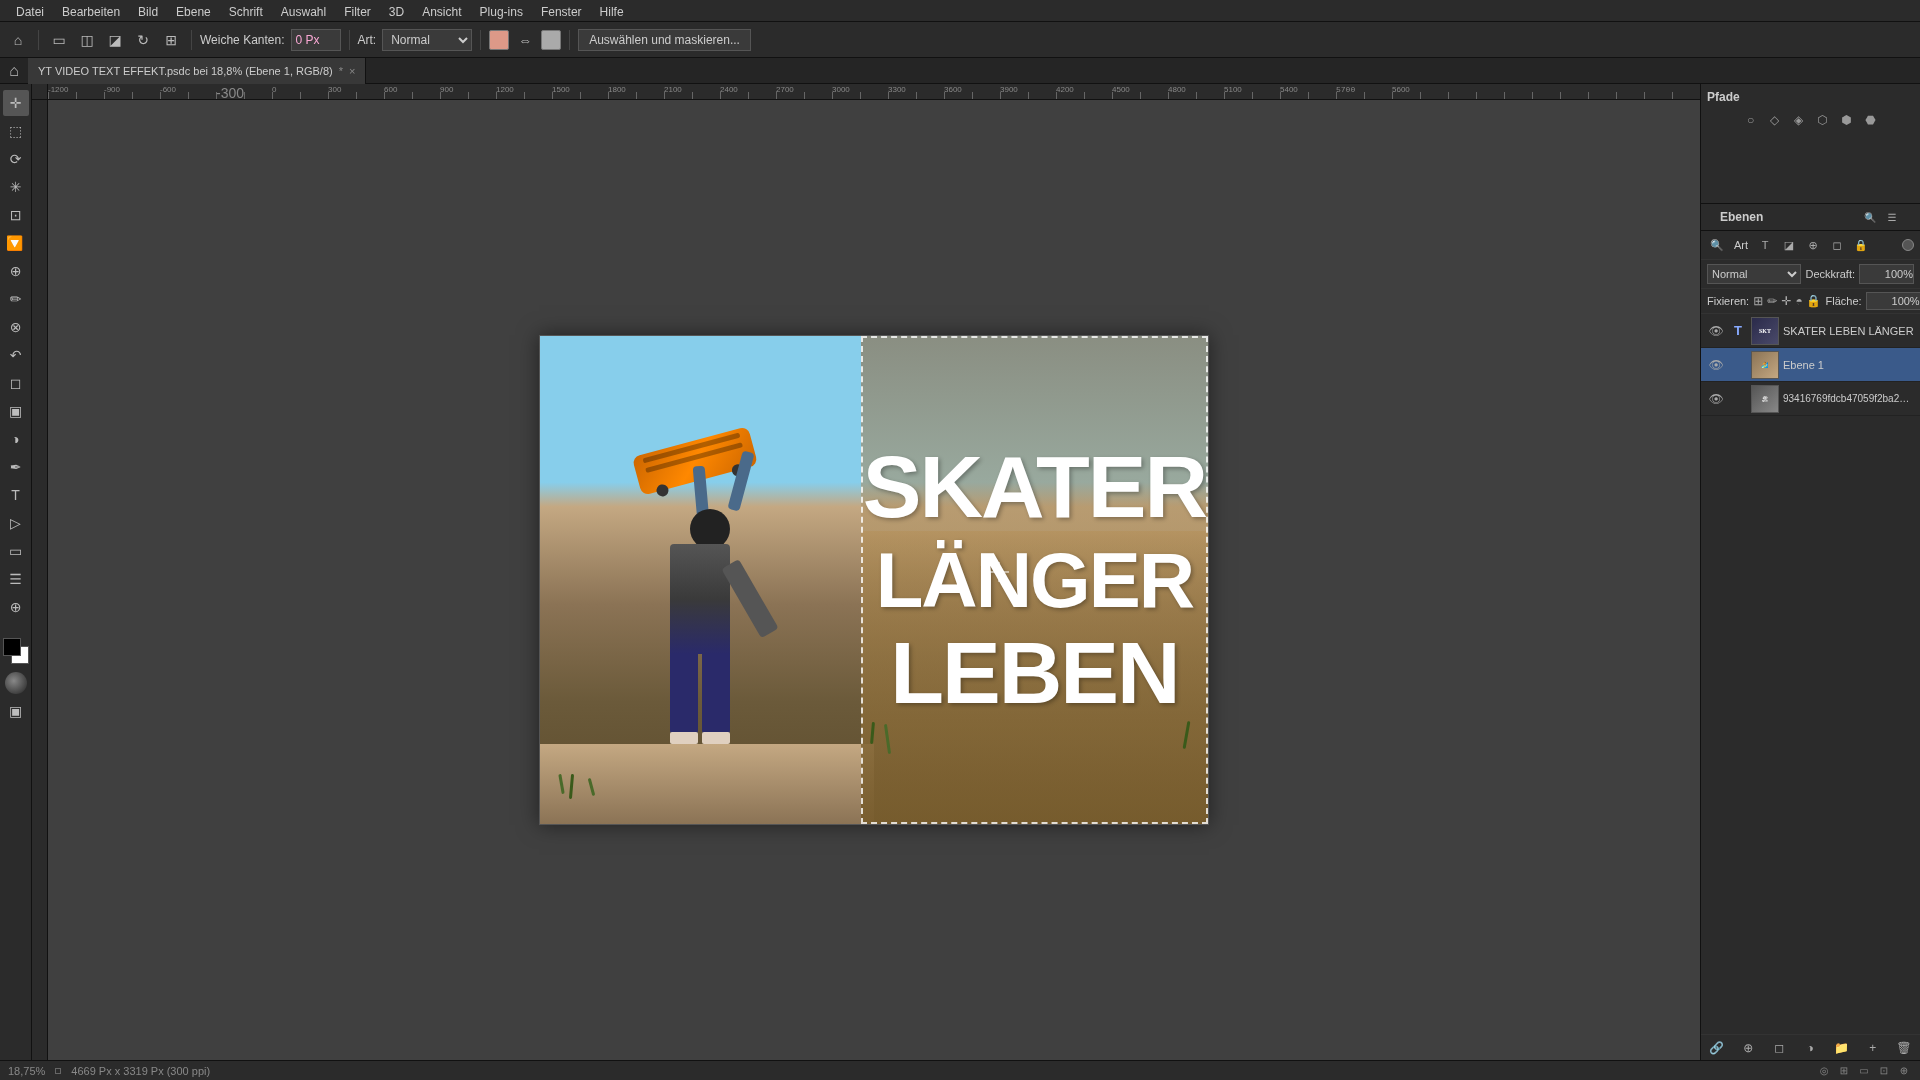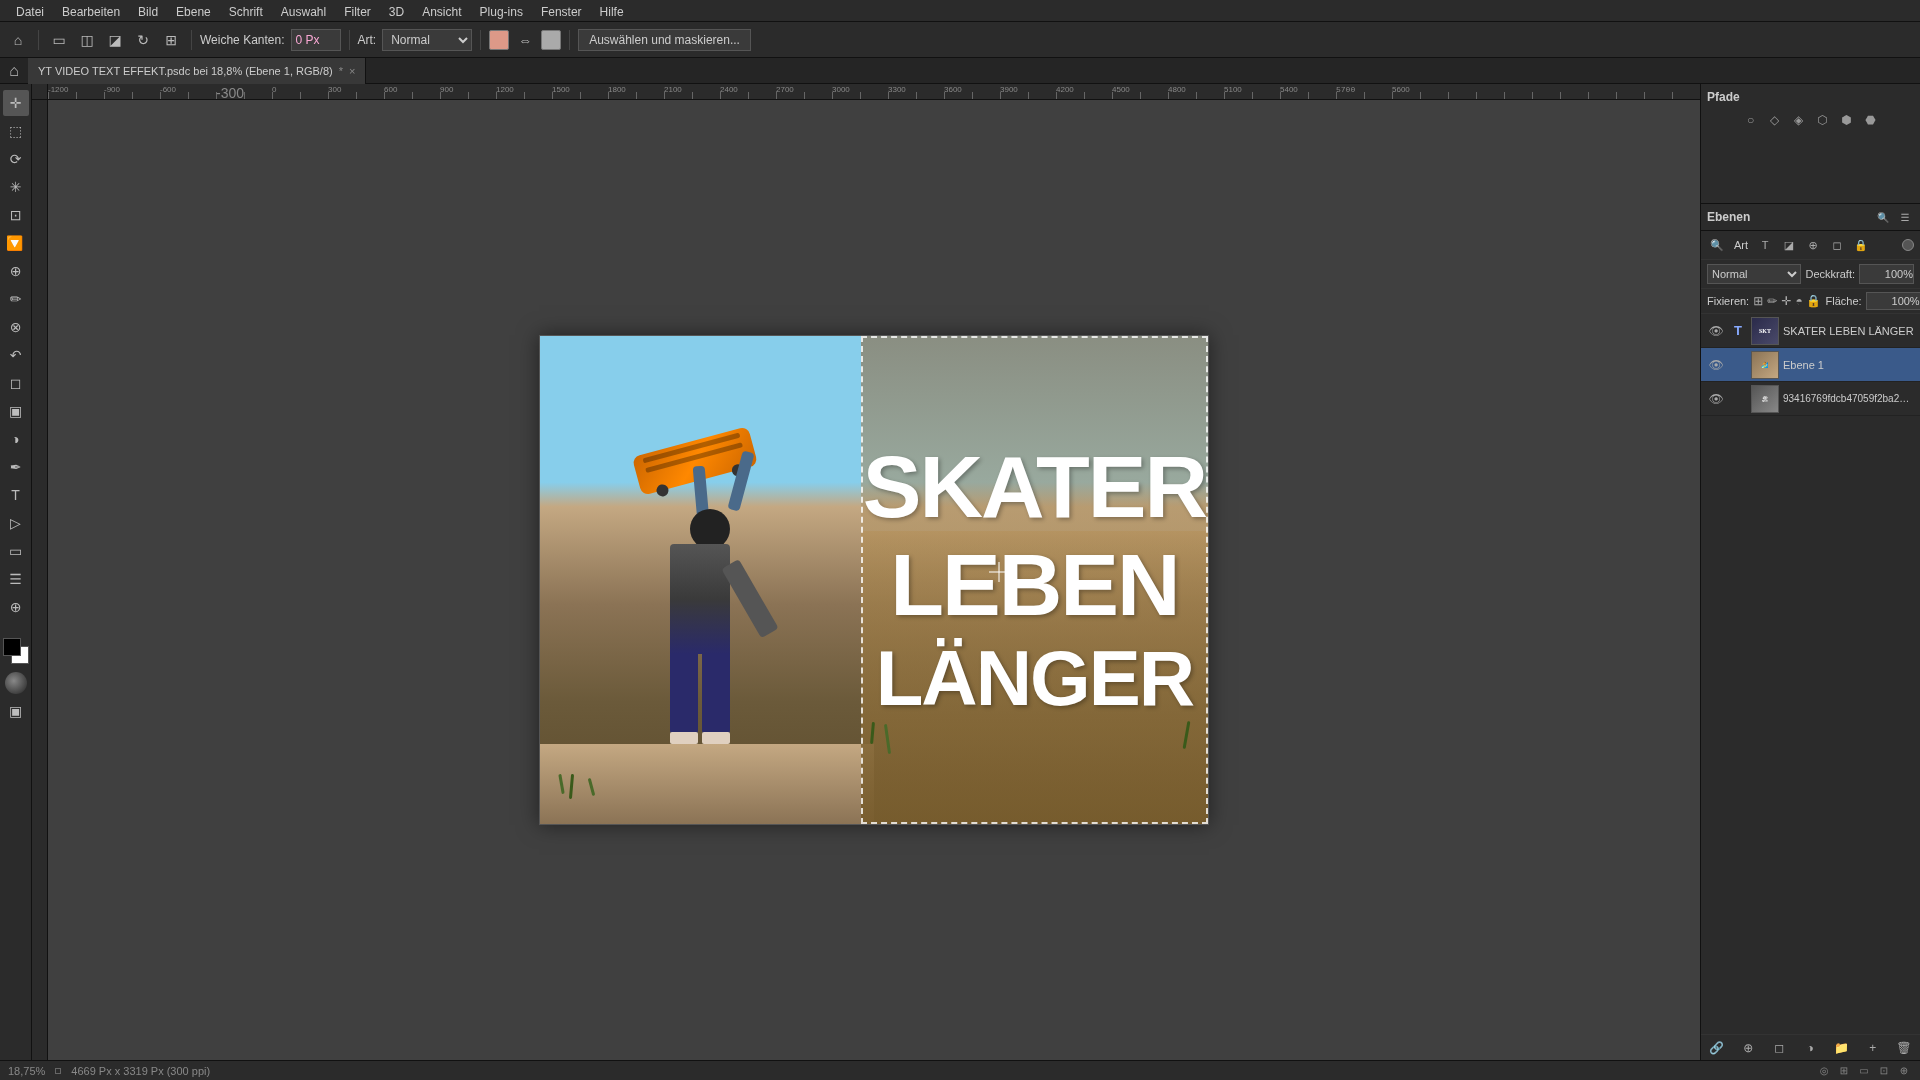--- a/index.html
+++ b/index.html
@@ -347,21 +347,21 @@
     }
 
     #ebenen-panel {
       flex: 1;
       display: flex;
       flex-direction: column;
     }
     #ebenen-header {
       display: flex;
       align-items: center;
-      padding: 4px 6px;
+      padding: 4px 19px;
       border-bottom: 1px solid #111;
       gap: 4px;
     }
     #ebenen-title {
       color: #ccc;
       font-size: 12px;
       font-weight: bold;
     }
     #ebenen-toolbar {
       display: flex;
@@ -846,22 +846,22 @@
 
           <div style="position:absolute;bottom:0;left:0;width:100%;height:60%;background:linear-gradient(180deg,rgba(180,140,80,0.4),rgba(120,90,40,0.7));"></div>
 
           <div style="position:absolute;bottom:80px;left:10px;width:3px;height:22px;background:#3a5a1a;border-radius:2px;transform:rotate(5deg);"></div>
           <div style="position:absolute;bottom:70px;left:25px;width:3px;height:30px;background:#4a6a2a;border-radius:2px;transform:rotate(-8deg);"></div>
           <div style="position:absolute;bottom:75px;right:20px;width:3px;height:28px;background:#3a5a1a;border-radius:2px;transform:rotate(10deg);"></div>
         </div>
 
         <div id="canvas-text-overlay">
           <div class="canvas-text-line" style="font-size:88px;">SKATER</div>
+          <div class="canvas-text-line" style="font-size:78px;margin-top:10px;">LÄNGER</div>
           <div class="canvas-text-line" style="font-size:88px;margin-top:10px;">LEBEN</div>
-          <div class="canvas-text-line" style="font-size:78px;margin-top:10px;">LÄNGER</div>
         </div>
 
         <div id="selection-border"></div>
       </div>
     </div>
 
     <div style="position:absolute;top:50%;left:58%;width:20px;height:20px;transform:translate(-50%,-50%);pointer-events:none;">
       <div style="position:absolute;top:9px;left:0;width:20px;height:2px;background:rgba(255,255,255,0.5);"></div>
       <div style="position:absolute;left:9px;top:0;width:2px;height:20px;background:rgba(255,255,255,0.5);"></div>
     </div>

